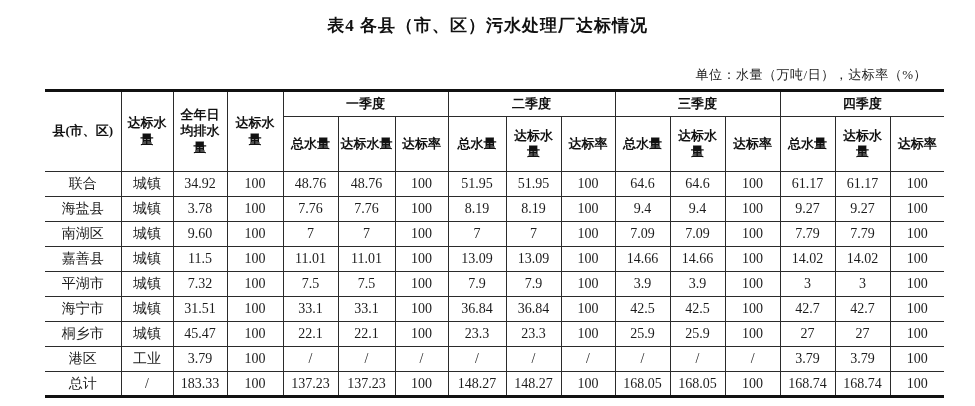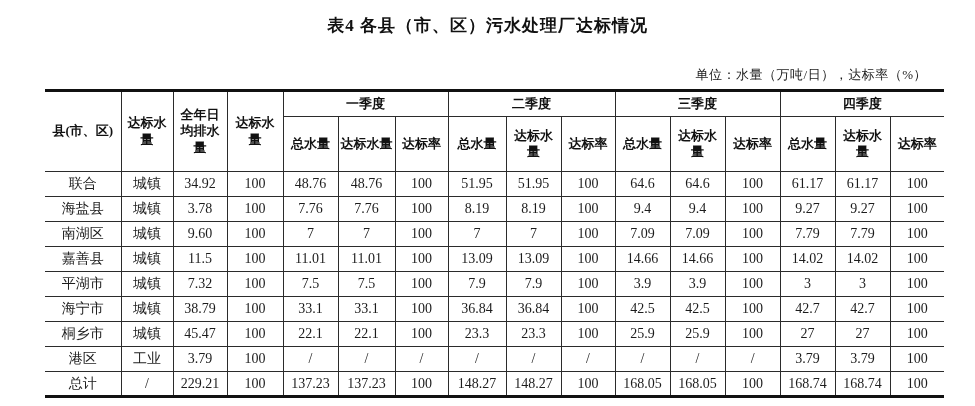--- a/index.html
+++ b/index.html
@@ -207,21 +207,21 @@
           <td>3.9</td>
           <td>3.9</td>
           <td>100</td>
           <td>3</td>
           <td>3</td>
           <td>100</td>
         </tr>
         <tr>
           <td>海宁市</td>
           <td>城镇</td>
-          <td>38.79</td>
+          <td>31.51</td>
           <td>100</td>
           <td>33.1</td>
           <td>33.1</td>
           <td>100</td>
           <td>36.84</td>
           <td>36.84</td>
           <td>100</td>
           <td>42.5</td>
           <td>42.5</td>
           <td>100</td>
@@ -261,21 +261,21 @@
           <td>/</td>
           <td>/</td>
           <td>/</td>
           <td>3.79</td>
           <td>3.79</td>
           <td>100</td>
         </tr>
         <tr>
           <td>总计</td>
           <td>/</td>
-          <td>229.21</td>
+          <td>183.33</td>
           <td>100</td>
           <td>137.23</td>
           <td>137.23</td>
           <td>100</td>
           <td>148.27</td>
           <td>148.27</td>
           <td>100</td>
           <td>168.05</td>
           <td>168.05</td>
           <td>100</td>

